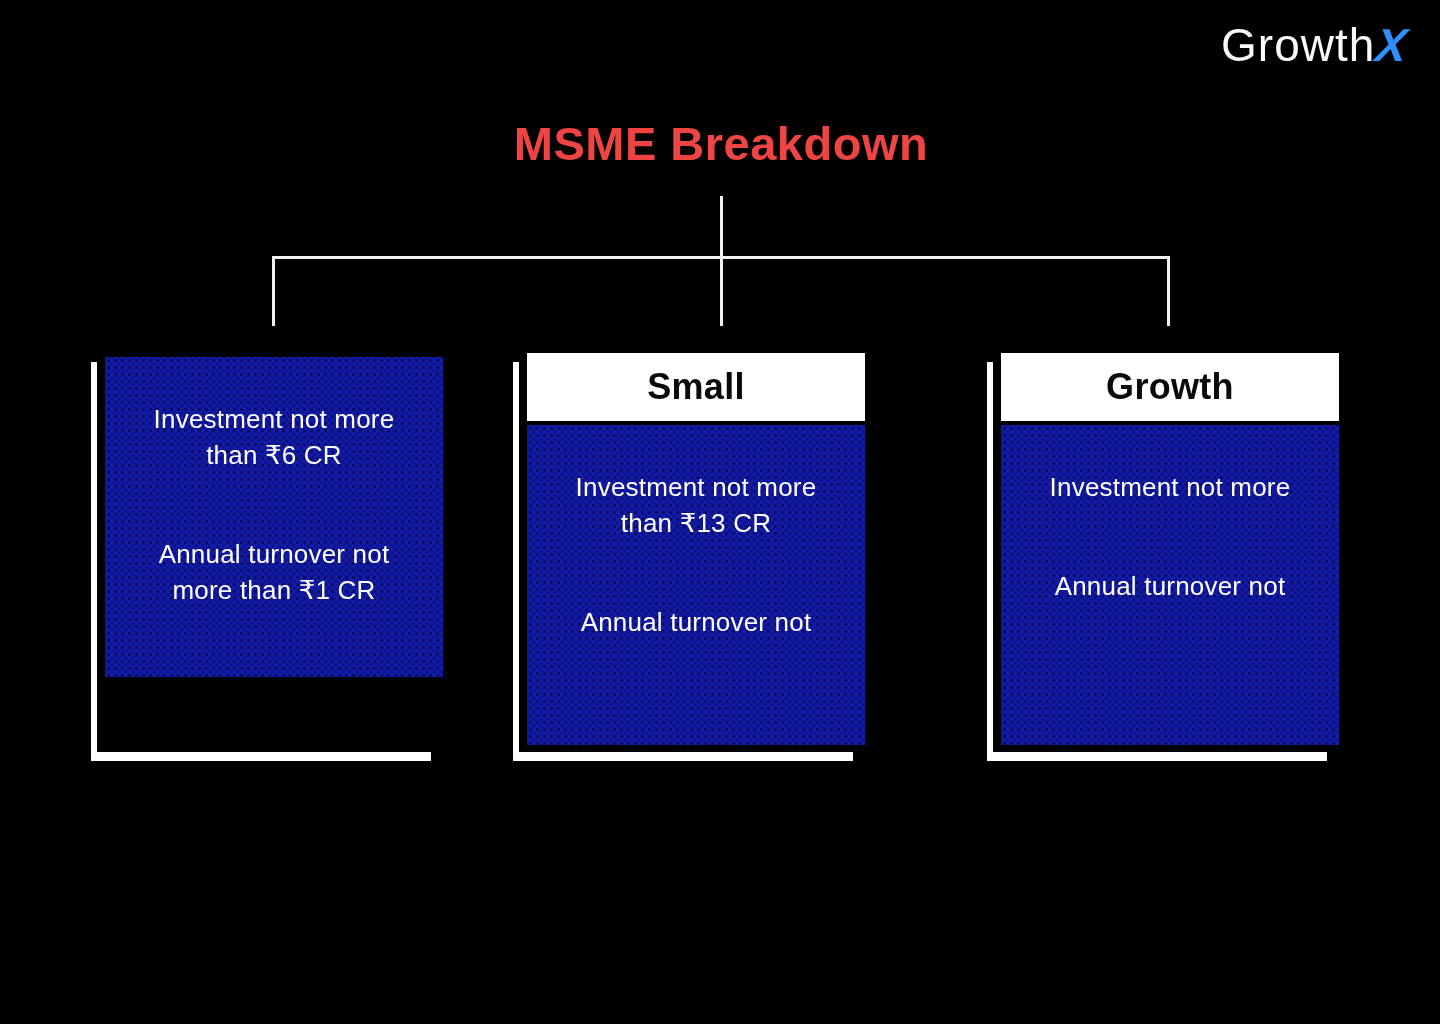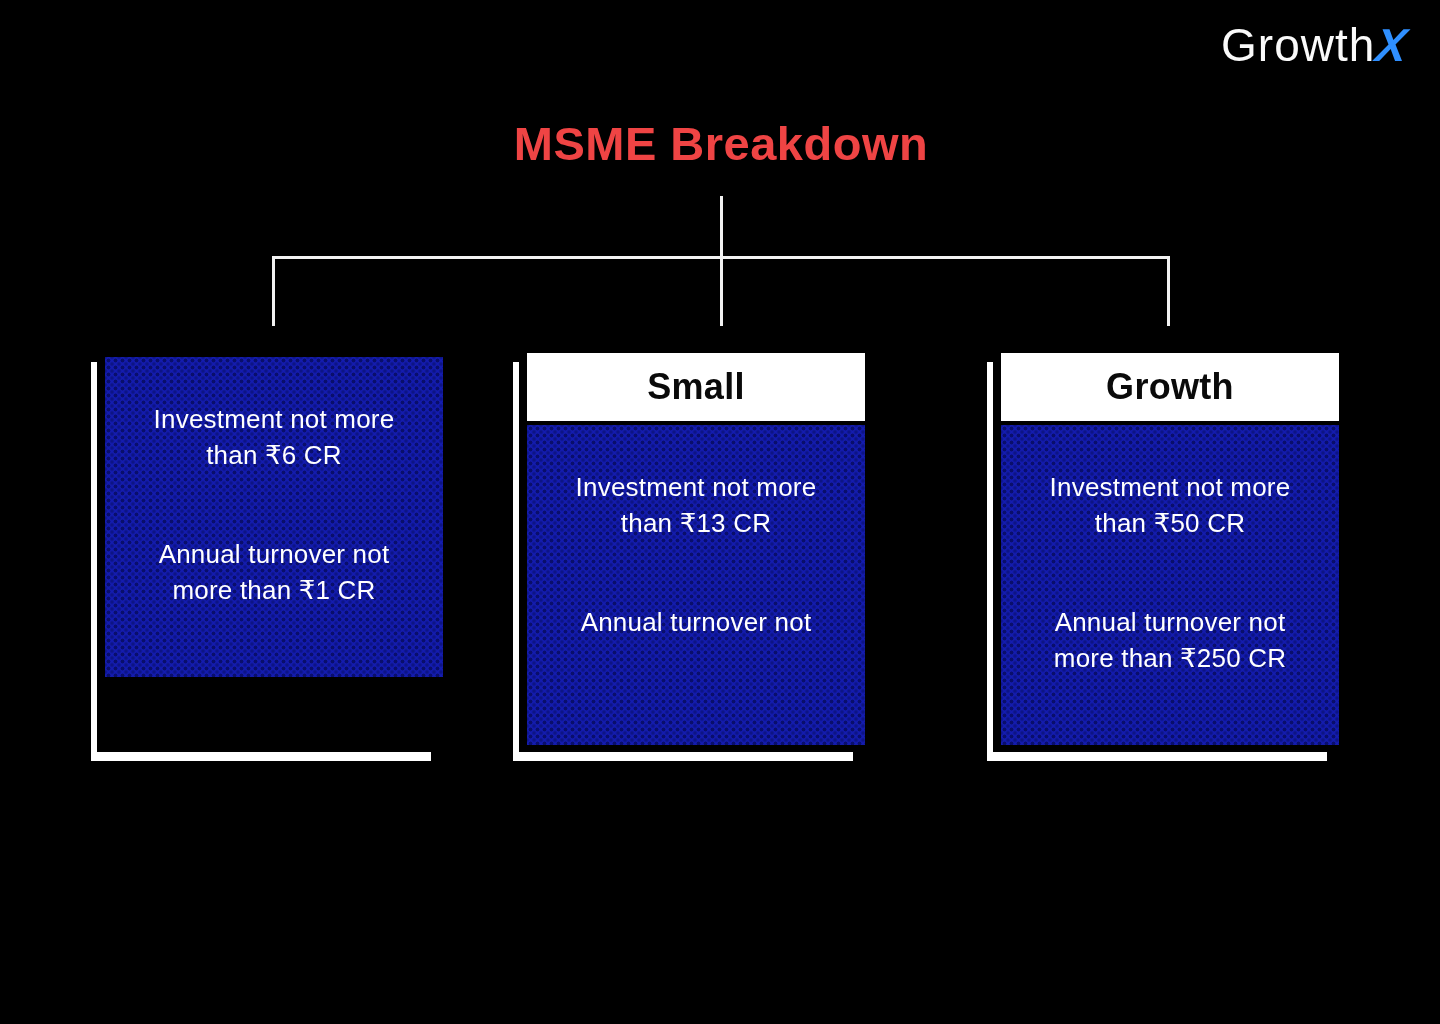--- a/index.html
+++ b/index.html
@@ -135,22 +135,20 @@
     </div>
   </div>
 
   <div class="card medium">
     <div class="card-header">
       <span>Growth</span>
     </div>
     <div class="card-body">
       <p class="para">
         <span>Investment not more</span>
-        <span>than ₹50 CR</span>
       </p>
       <p class="para">
         <span>Annual turnover not</span>
-        <span>more than ₹250 CR</span>
       </p>
     </div>
   </div>
 
 </div>
 
 </body></html>

